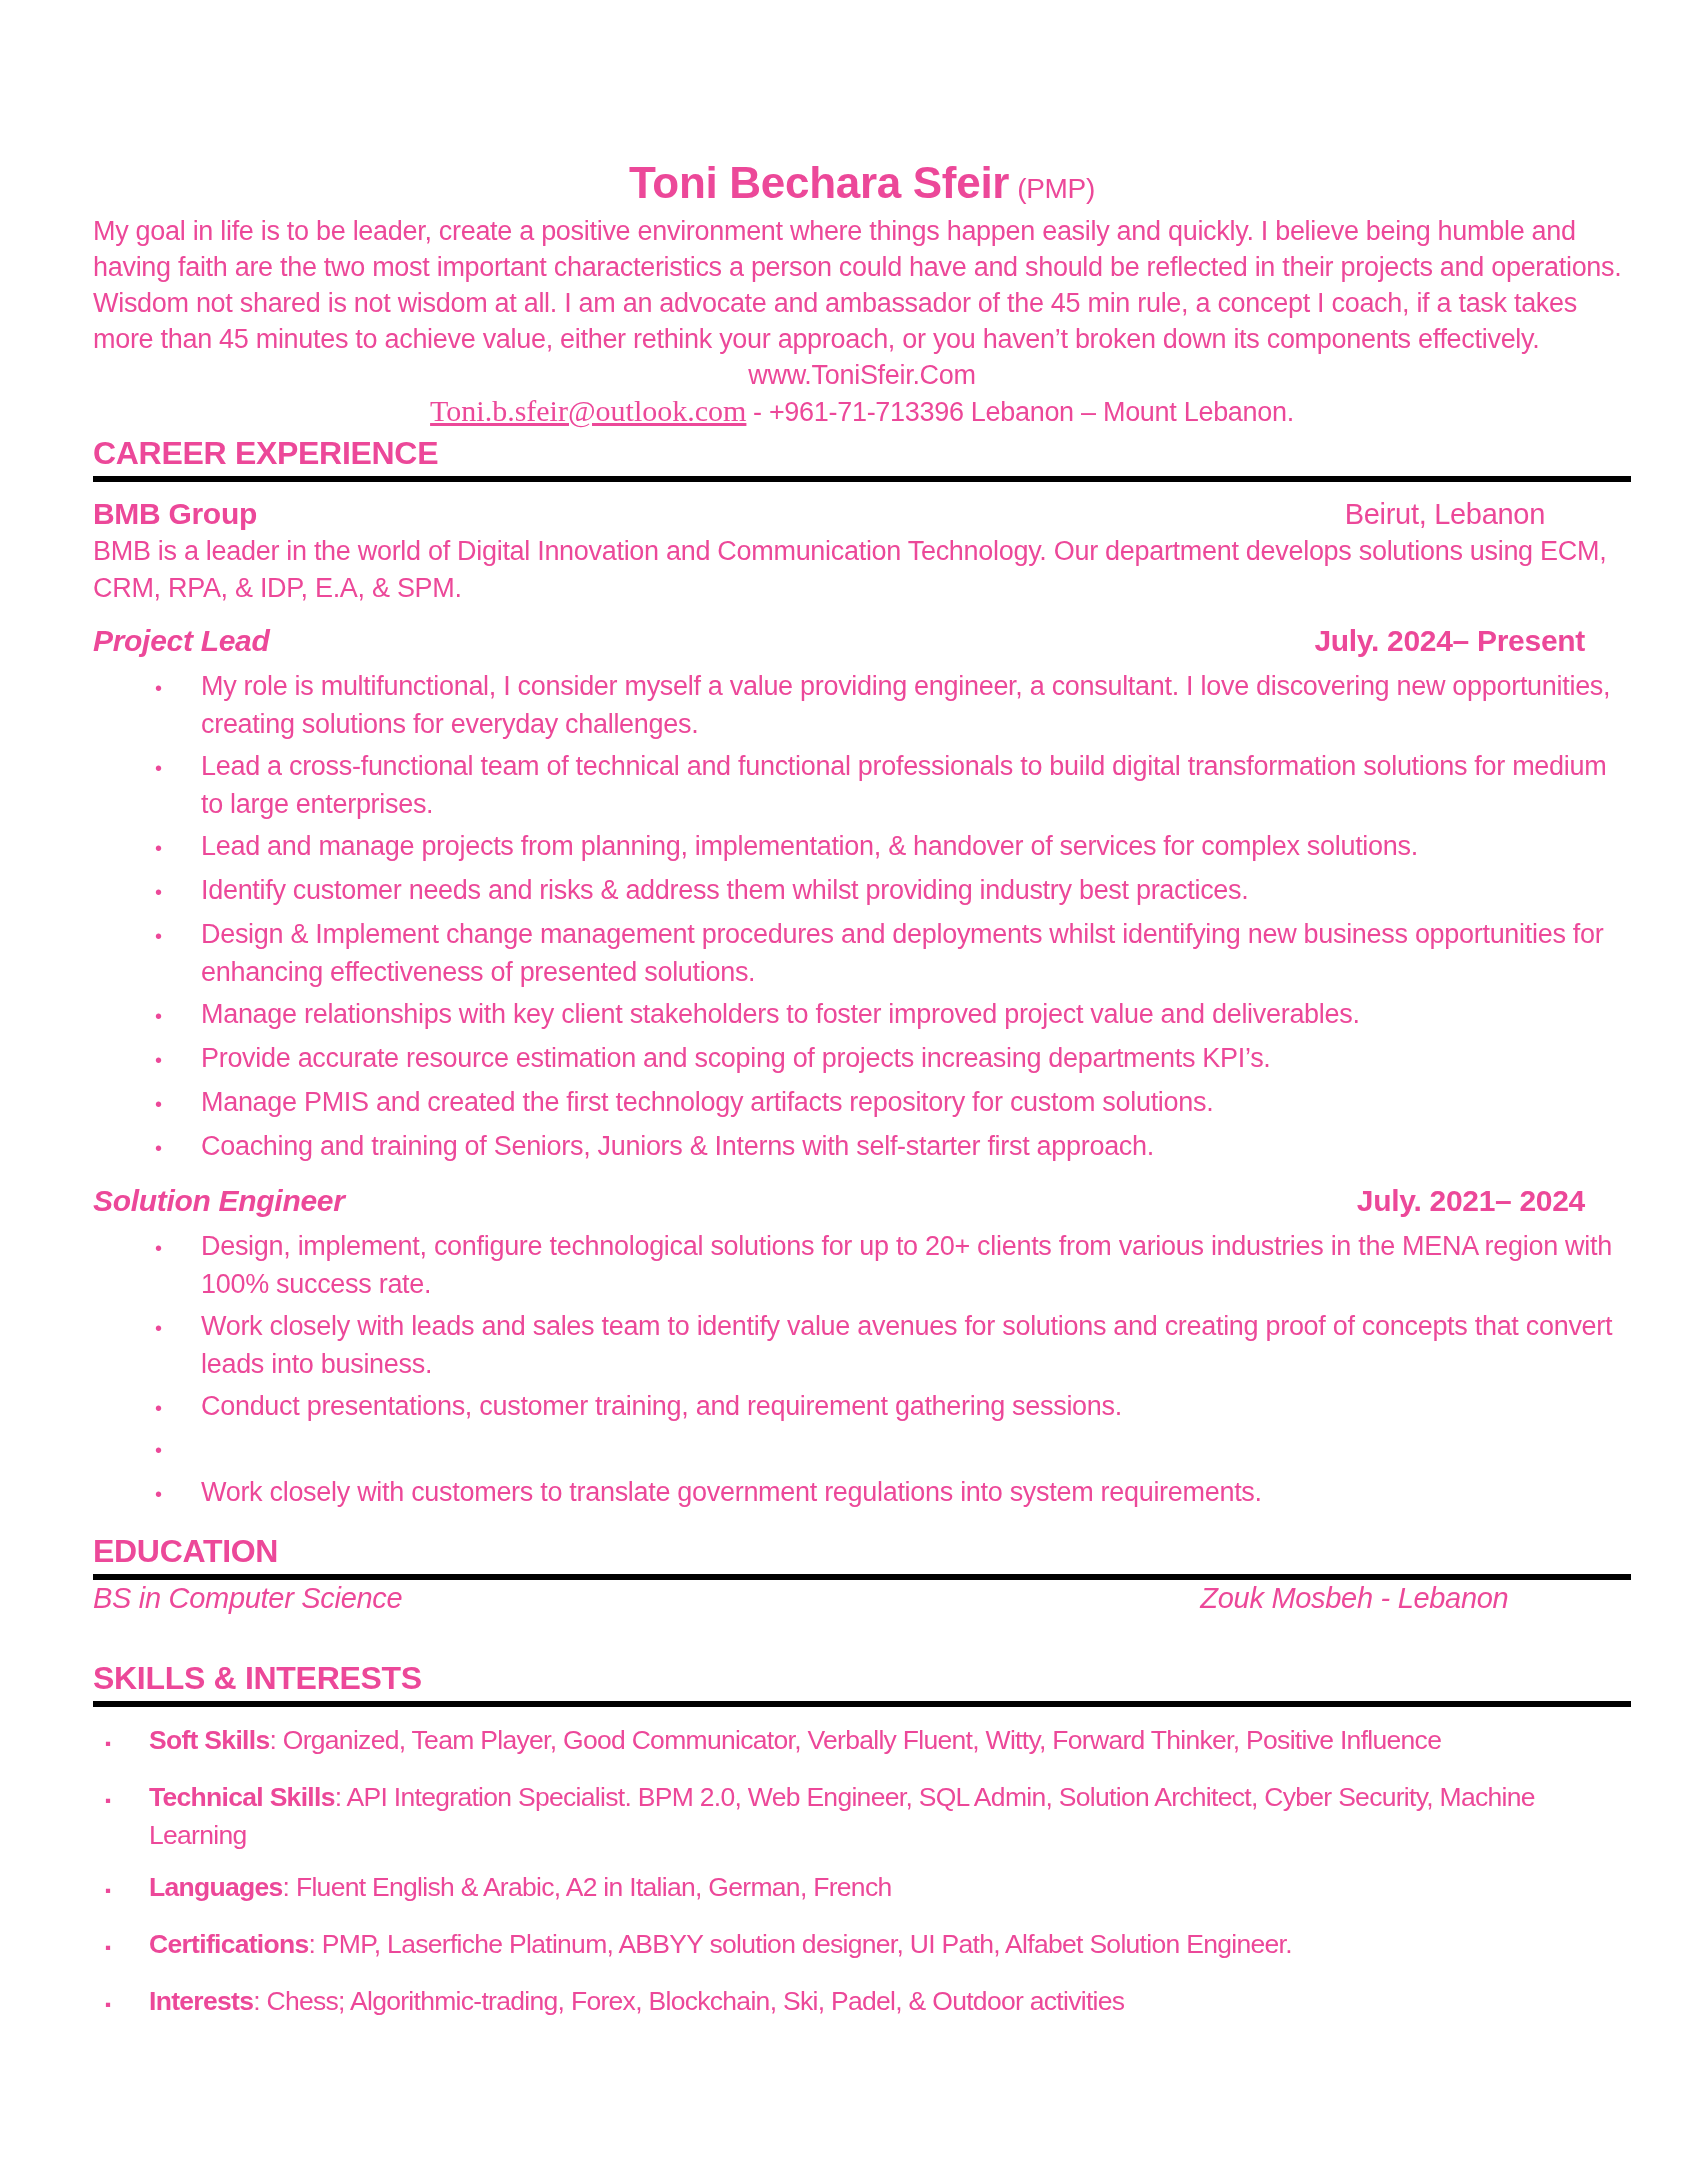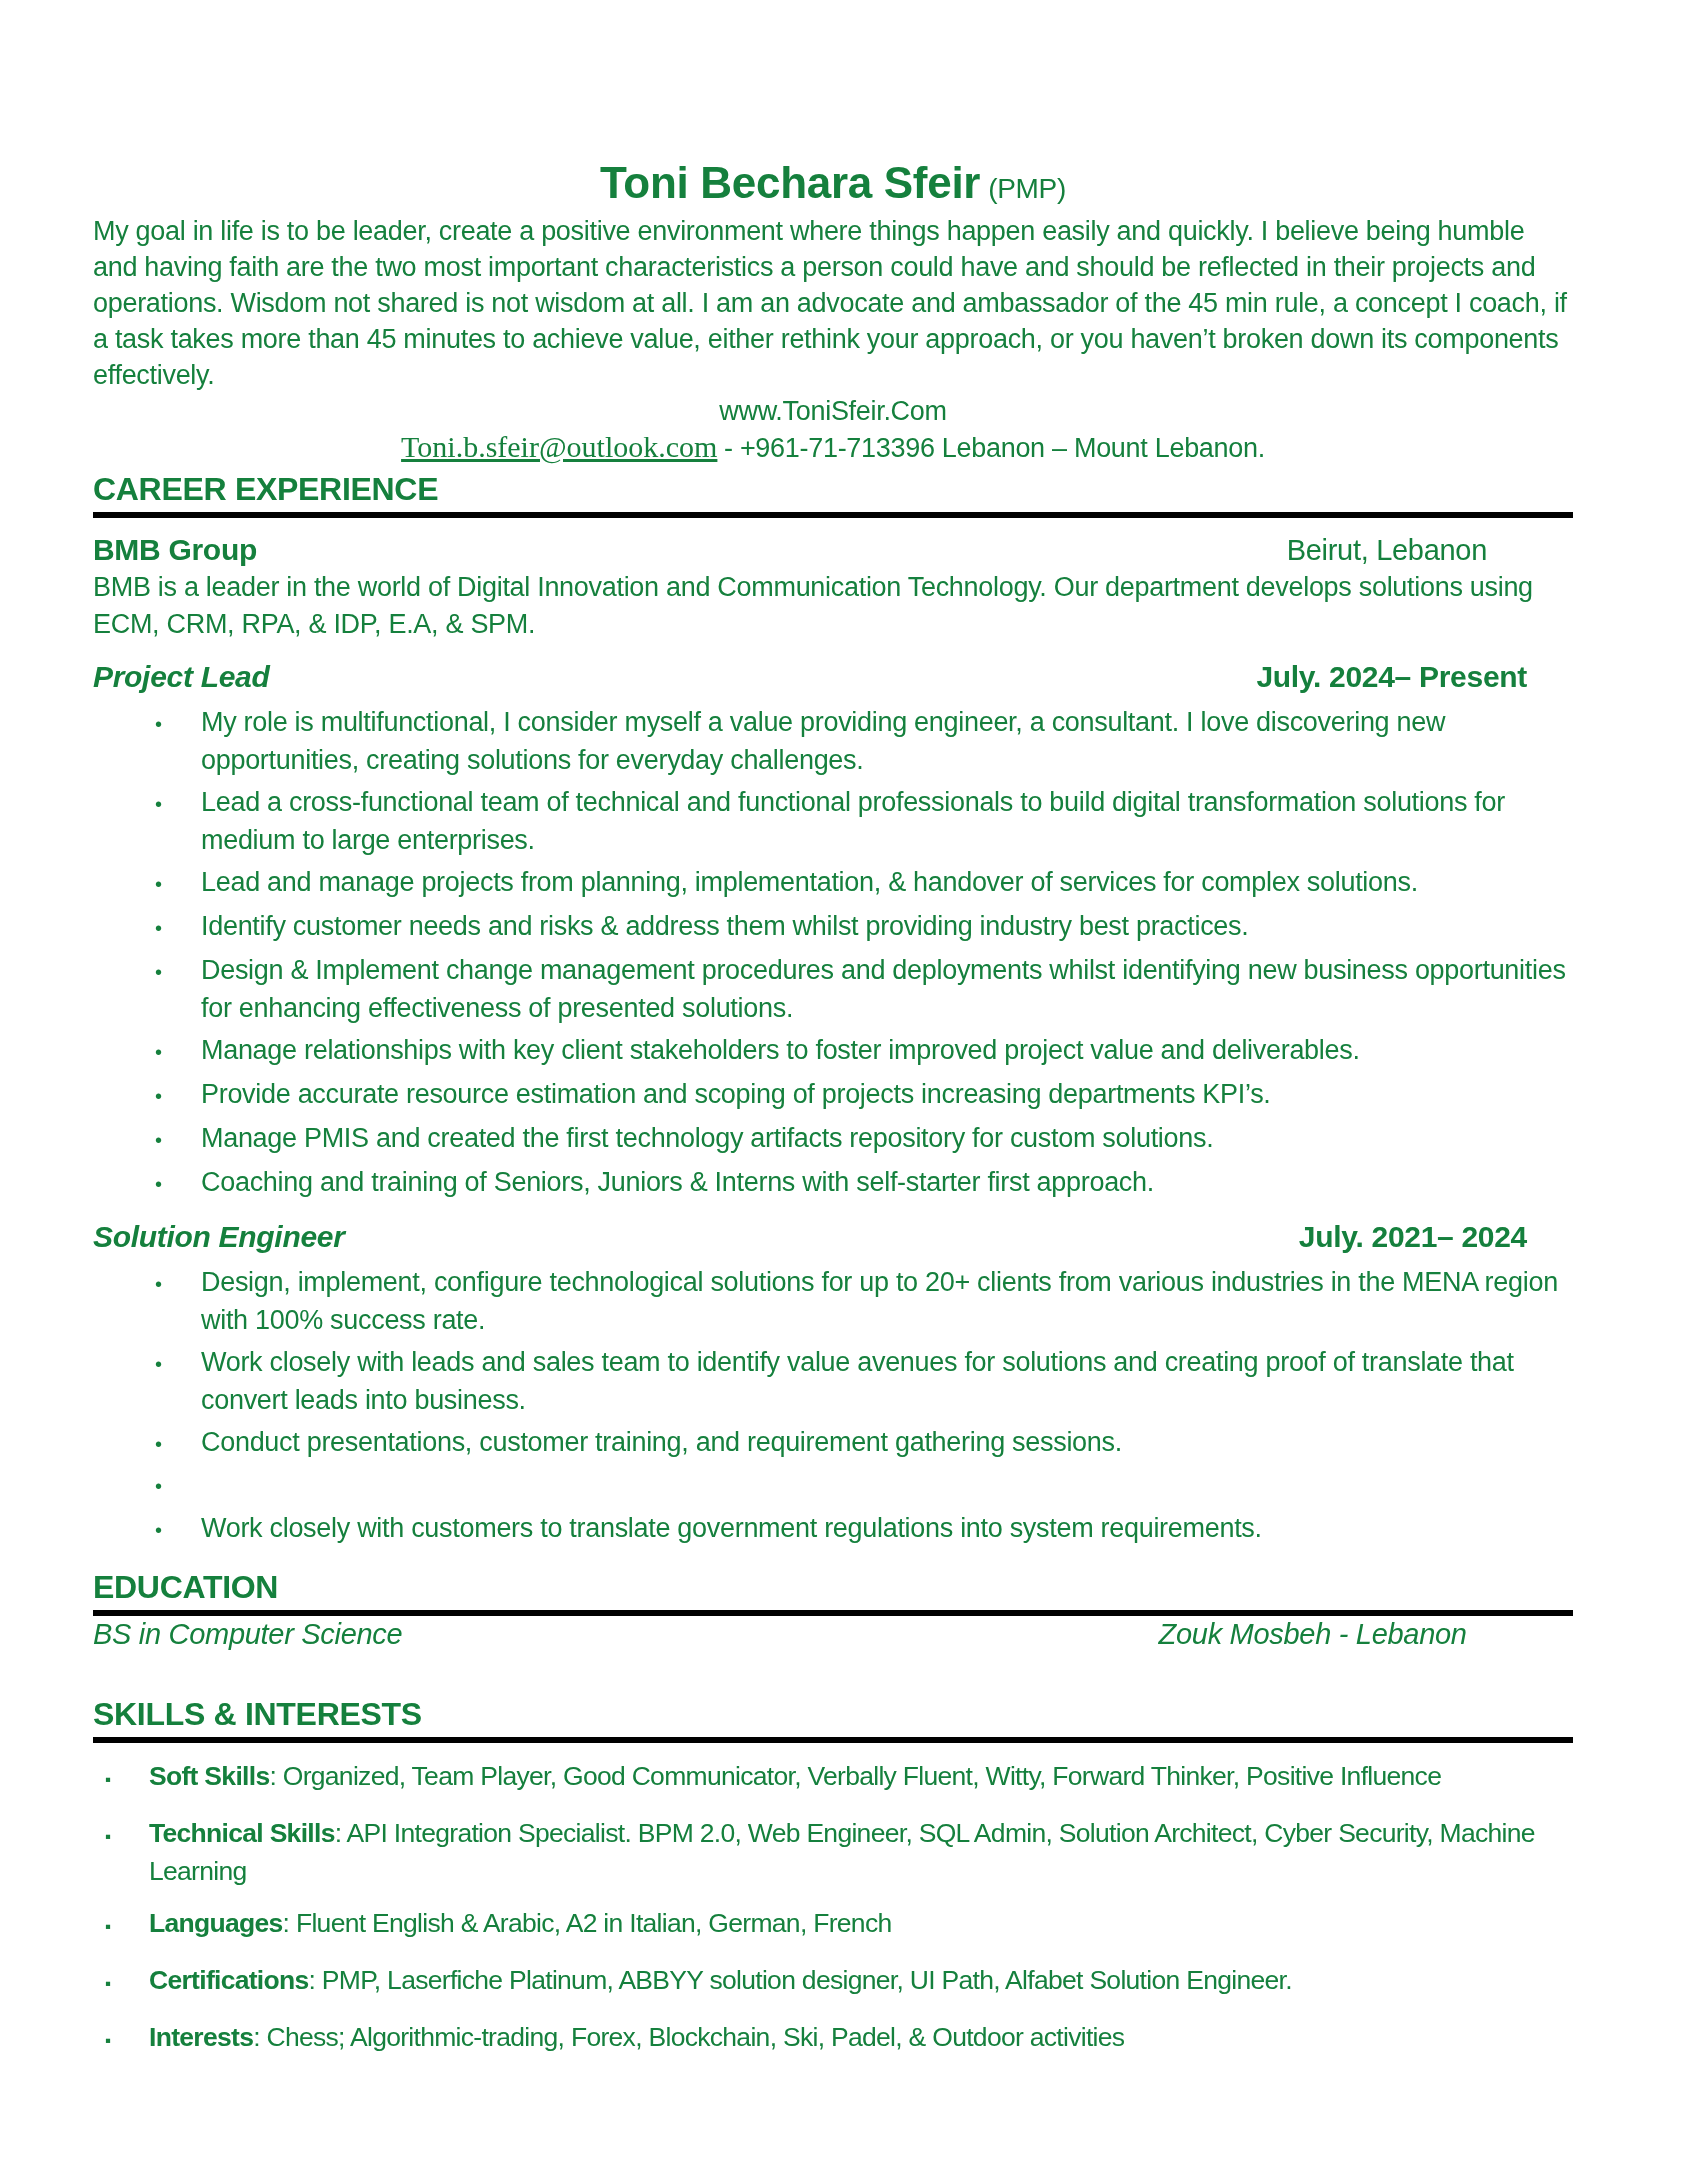--- a/index.html
+++ b/index.html
@@ -1,22 +1,22 @@
 <!DOCTYPE html>
 <html style="font-size:10.6px"><head>
 <meta charset="utf-8">
 <style>
   html, body { margin: 0; padding: 0; background: #ffffff; }
   .page {
     width: 1687px;
     height: 2183px;
     background: #ffffff;
-    color: #15803d;
+    color: #ec4899;
     box-sizing: border-box;
-    padding: 159px 114px 0 93px;
+    padding: 159px 56px 0 93px;
     font-family: "Liberation Sans", sans-serif;
     font-size: 27px;
     letter-spacing: -0.3px;
     line-height: 36px;
     position: relative;
     overflow: hidden;
   }
   .doc-title {
     text-align: center;
     line-height: 48px;
@@ -191,21 +191,21 @@
     <span class="role-title">Solution Engineer</span>
     <span class="role-dates">July. 2021– 2024</span>
   </div>
   <div class="blist">
     <div class="li">
         <span class="marker">•</span>
         <span class="txt">Design, implement, configure technological solutions for up to 20+ clients from various industries in the MENA region with 100% success rate.</span>
       </div>
     <div class="li">
         <span class="marker">•</span>
-        <span class="txt">Work closely with leads and sales team to identify value avenues for solutions and creating proof of translate that convert leads into business.</span>
+        <span class="txt">Work closely with leads and sales team to identify value avenues for solutions and creating proof of concepts that convert leads into business.</span>
       </div>
     <div class="li">
         <span class="marker">•</span>
         <span class="txt">Conduct presentations, customer training, and requirement gathering sessions.</span>
       </div>
     <div class="li">
         <span class="marker">•</span>
       </div>
     <div class="li">
         <span class="marker">•</span>

